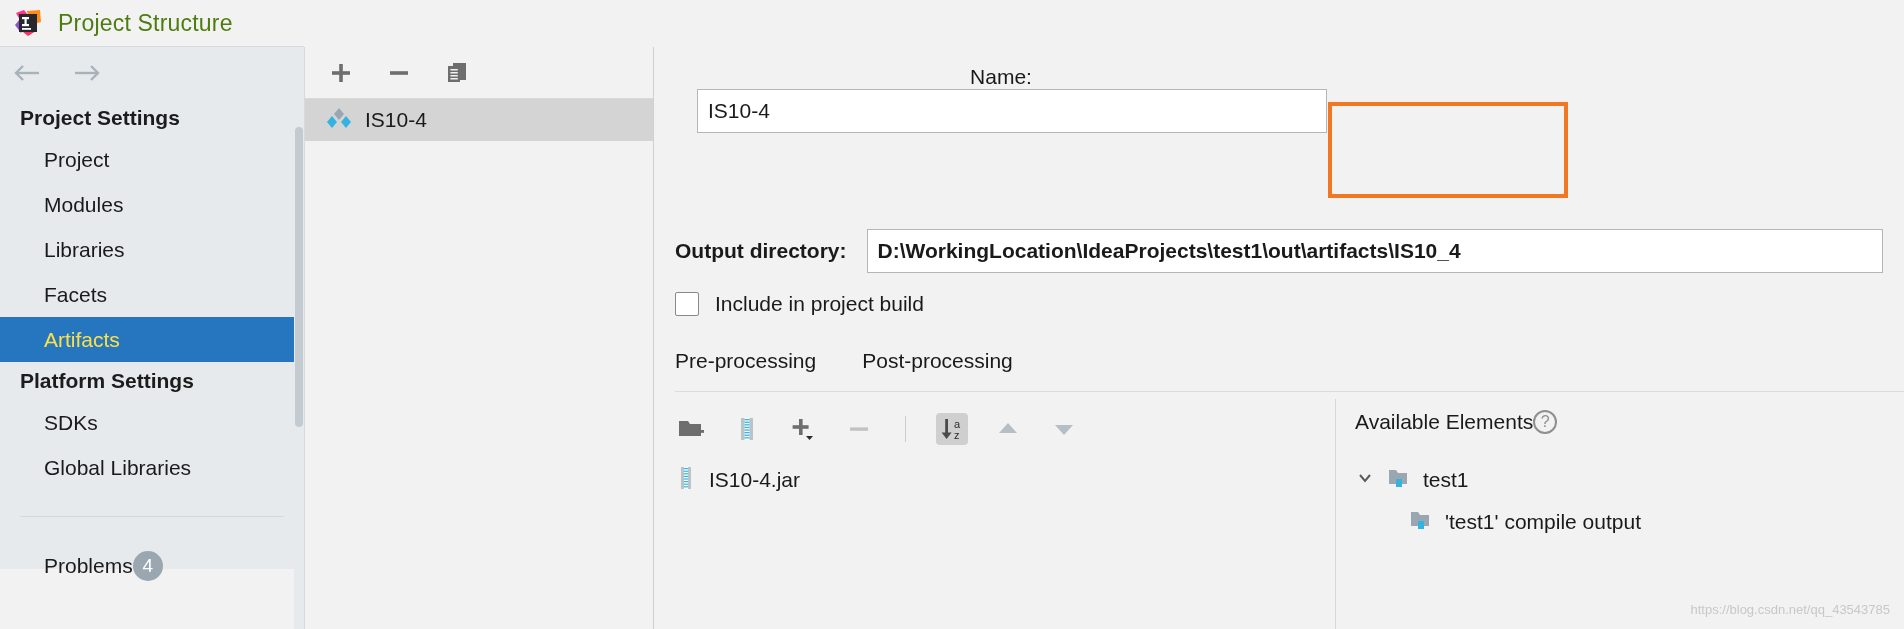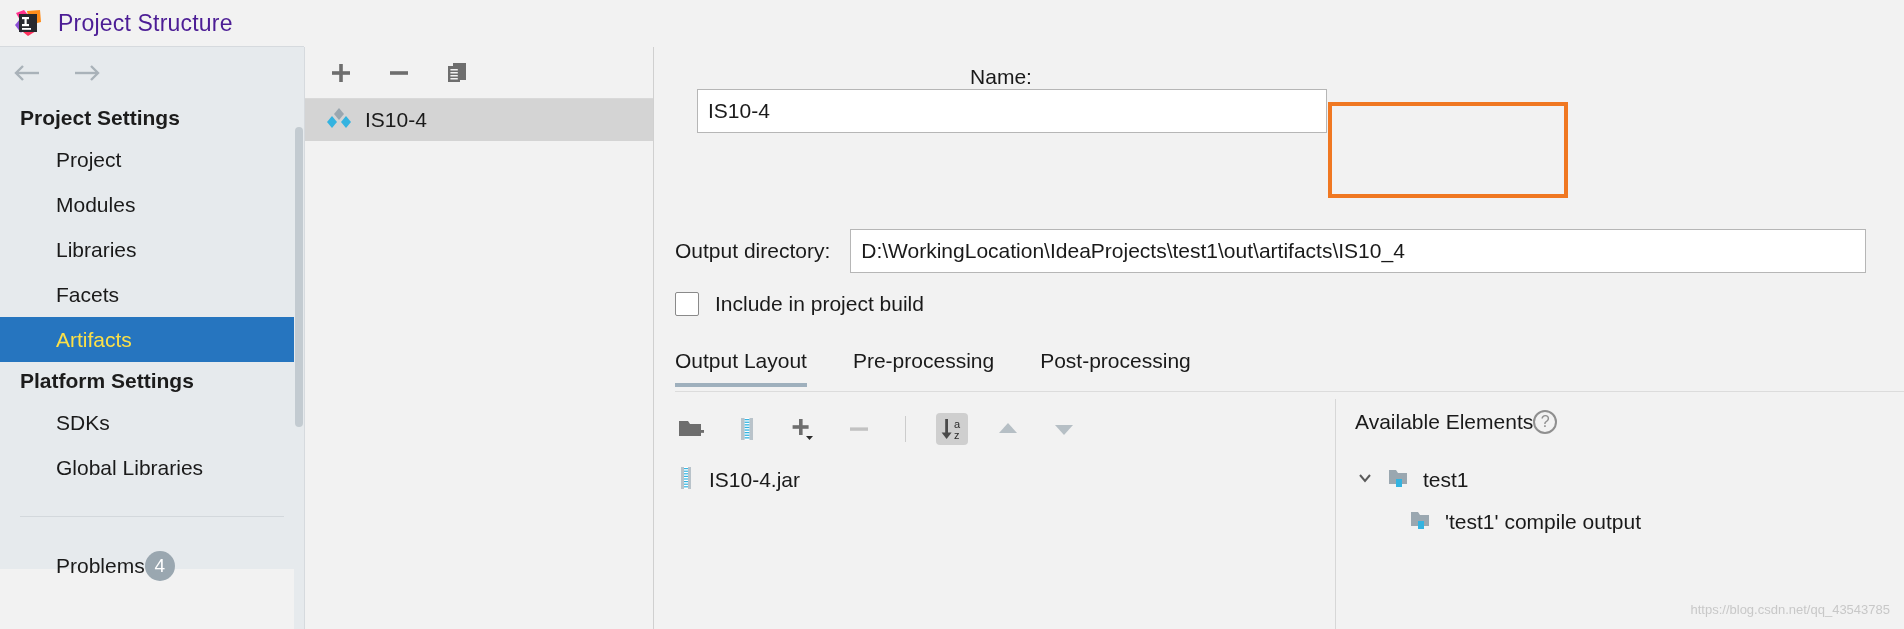--- a/index.html
+++ b/index.html
@@ -11,39 +11,39 @@
   }
   #app { position: relative; width: 1904px; height: 629px; background: #f2f2f2; }
 
   
   .titlebar {
     position: absolute; left: 0; top: 0; width: 1904px; height: 46px;
     background: #f2f2f2; display: flex; align-items: center; padding-left: 14px;
   }
   .ij-logo { width: 28px; height: 28px; position: relative; flex: 0 0 auto; }
   .title-text {
-    font-size: 23px; color: #4c1d95; margin-left: 16px; letter-spacing: .2px;
+    font-size: 23px; color: #4d7c0f; margin-left: 16px; letter-spacing: .2px;
     white-space: nowrap;
   }
 
   
   .sidebar {
     position: absolute; left: 0; top: 46px; width: 304px; height: 523px;
     background: #e6eaed; border-top: 1px solid #d6dade;
   }
   .navarrows { height: 52px; display: flex; align-items: center; padding-left: 12px; gap: 26px; }
   .arrow { width: 32px; height: 24px; position: relative; }
   .arrow svg { display: block; }
   .side-group-title {
     font-size: 21px; font-weight: bold; color: #1c1c1c;
     padding: 7px 0 7px 20px; white-space: nowrap;
   }
   .side-item {
     font-size: 21px; color: #1a1a1a; height: 45px; line-height: 45px;
-    padding-left: 56px; white-space: nowrap;
+    padding-left: 44px; white-space: nowrap;
   }
   .side-item.selected { background: #2675bf; color: #fde047; }
   .side-divider { height: 1px; background: #d3d8dc; margin: 26px 20px 0 20px; }
   .side-item.problems {
     display: flex; align-items: center; 
     padding-right: 26px; margin-top: 26px;
   }
   .badge {
     background: #9aa7b0; color: #fff; border-radius: 50%;
     width: 30px; height: 30px; font-size: 19px;
@@ -87,21 +87,21 @@
     font-size: 21px; color: #1a1a1a; padding: 0 10px;
     display: flex; align-items: center; white-space: nowrap; overflow: hidden;
     font-family: "Liberation Sans", sans-serif;
   }
 
   .annot-box {
     position: absolute; left: 673px; top: 55px; width: 240px; height: 96px;
     border: 4px solid #f07822; pointer-events: none;
   }
 
-  .row-out { position: absolute; left: 20px; top: 182px; display: flex; align-items: center; }
+  .row-out { position: absolute; left: 20px; top: 182px; display: flex; align-items: center; font-weight: bold; }
 
   .row-chk { position: absolute; left: 20px; top: 245px; display: flex; align-items: center; gap: 16px; }
   .chkbox { width: 24px; height: 24px; background: #fff; border: 1px solid #8a8a8a; border-radius: 2px; }
   .chk-label { font-size: 21px; color: #1a1a1a; white-space: nowrap; }
 
   .tabs { position: absolute; left: 20px; top: 302px; display: flex; gap: 46px; }
   .tab {
     font-size: 21px; color: #1a1a1a; padding-bottom: 10px; white-space: nowrap;
     border-bottom: 4px solid transparent;
   }
@@ -256,21 +256,20 @@
       <span class="field-label">Output directory:</span>
       <span class="txtinput" style="width:1016px; margin-left:20px;" placeholder="Select output directory">D:\WorkingLocation\IdeaProjects\test1\out\artifacts\IS10_4</span>
     </div>
 
     <div class="row-chk">
       <span class="chkbox"></span>
       <span class="chk-label">Include in project build</span>
     </div>
 
     <div class="tabs">
-      <div class="tab active">Output Layout</div>
       <div class="tab">Pre-processing</div>
       <div class="tab">Post-processing</div>
     </div>
     <div class="tabs-underline"></div>
 
     <div class="olayout-toolbar">
       <div class="tb-btn">
         <svg width="30" height="30" viewBox="0 0 30 30">
           <path d="M3 7 H12 L14 10 H25 V22 H3 Z" fill="#6e6e6e"></path>
           <rect x="19" y="16" width="9" height="2.6" fill="#6e6e6e"></rect>

